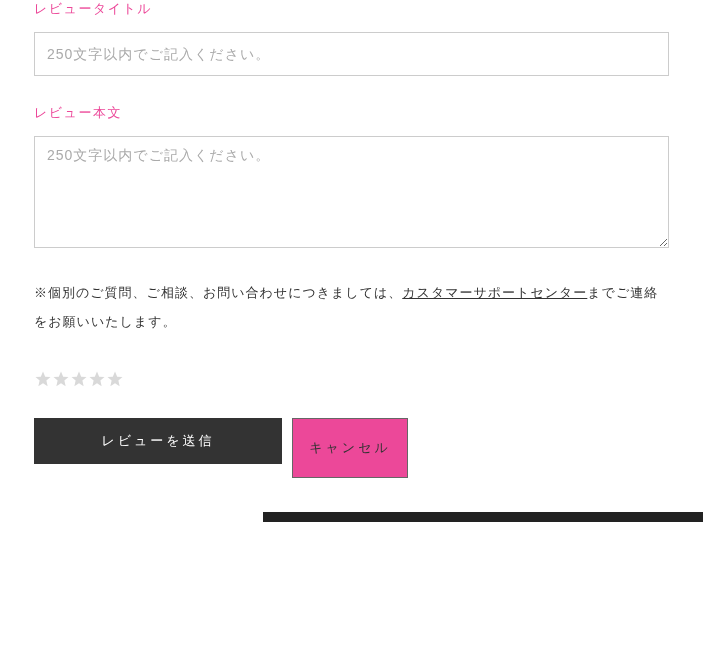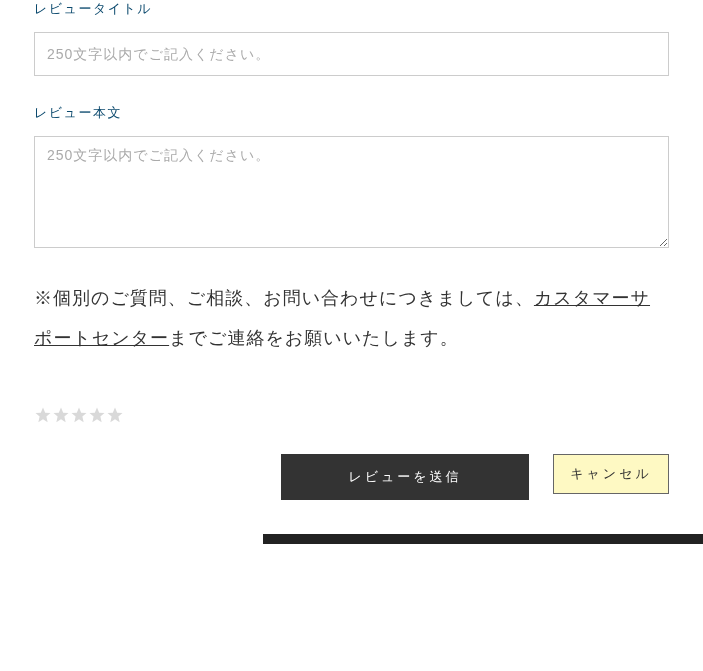--- a/index.html
+++ b/index.html
@@ -10,21 +10,21 @@
     font-size: 13px;
     color: #333;
     background: #fff;
     width: 703px;
   }
   .form-wrap {
     padding: 0 34px 30px 34px;
   }
   .field-label {
     font-size: 13px;
-    color: #0c4a6e;
+    color: #ec4899;
     margin-top: 0;
     margin-bottom: 14px;
     letter-spacing: 1.5px;
   }
   .text-input {
     width: 100%;
     height: 44px;
     border: 1px solid #ccc;
     padding: 0 12px;
     font-size: 14px;
@@ -40,24 +40,24 @@
     padding: 10px 12px;
     font-size: 14px;
     color: #333;
     outline: none;
     resize: both;
     font-family: inherit;
   }
   .textarea-input::placeholder { color: #aaa; letter-spacing: 1px; }
   .block { margin-bottom: 28px; }
   .notes {
-    font-size: 18px;
+    font-size: 13px;
     line-height: 2.2;
     color: #333;
-    margin-bottom: 48px;
+    margin-bottom: 34px;
     letter-spacing: 1px;
   }
   .note-link {
     text-decoration: underline;
     color: #333;
     cursor: pointer;
   }
   .rating-block { margin-bottom: 30px; }
   .stars {
     display: flex;
@@ -65,40 +65,39 @@
     margin-top: 10px;
   }
   .star {
     width: 18px; height: 18px;
     cursor: pointer;
   }
   .star svg { width: 100%; height: 100%; display:block; }
   .star polygon { fill: #d9d9d9; }
   .buttons-row {
     display: flex;
-    gap: 24px;
+    gap: 10px;
     margin-top: 24px;
-    justify-content: flex-end;
   }
   .btn-submit {
     background: #333;
     color: #fff;
     border: none;
     height: 46px;
     width: 248px;
     font-size: 13px;
     letter-spacing: 3px;
     cursor: pointer;
     font-family: inherit;
   }
   .btn-cancel {
-    background: #fef9c3;
+    background: #ec4899;
     color: #333;
     border: 1px solid #666;
-    height: 40px;
+    height: 60px;
     width: 116px;
     font-size: 13px;
     letter-spacing: 3px;
     cursor: pointer;
     font-family: inherit;
   }
   .bottom-bar {
     position: relative;
     height: 14px;
   }

